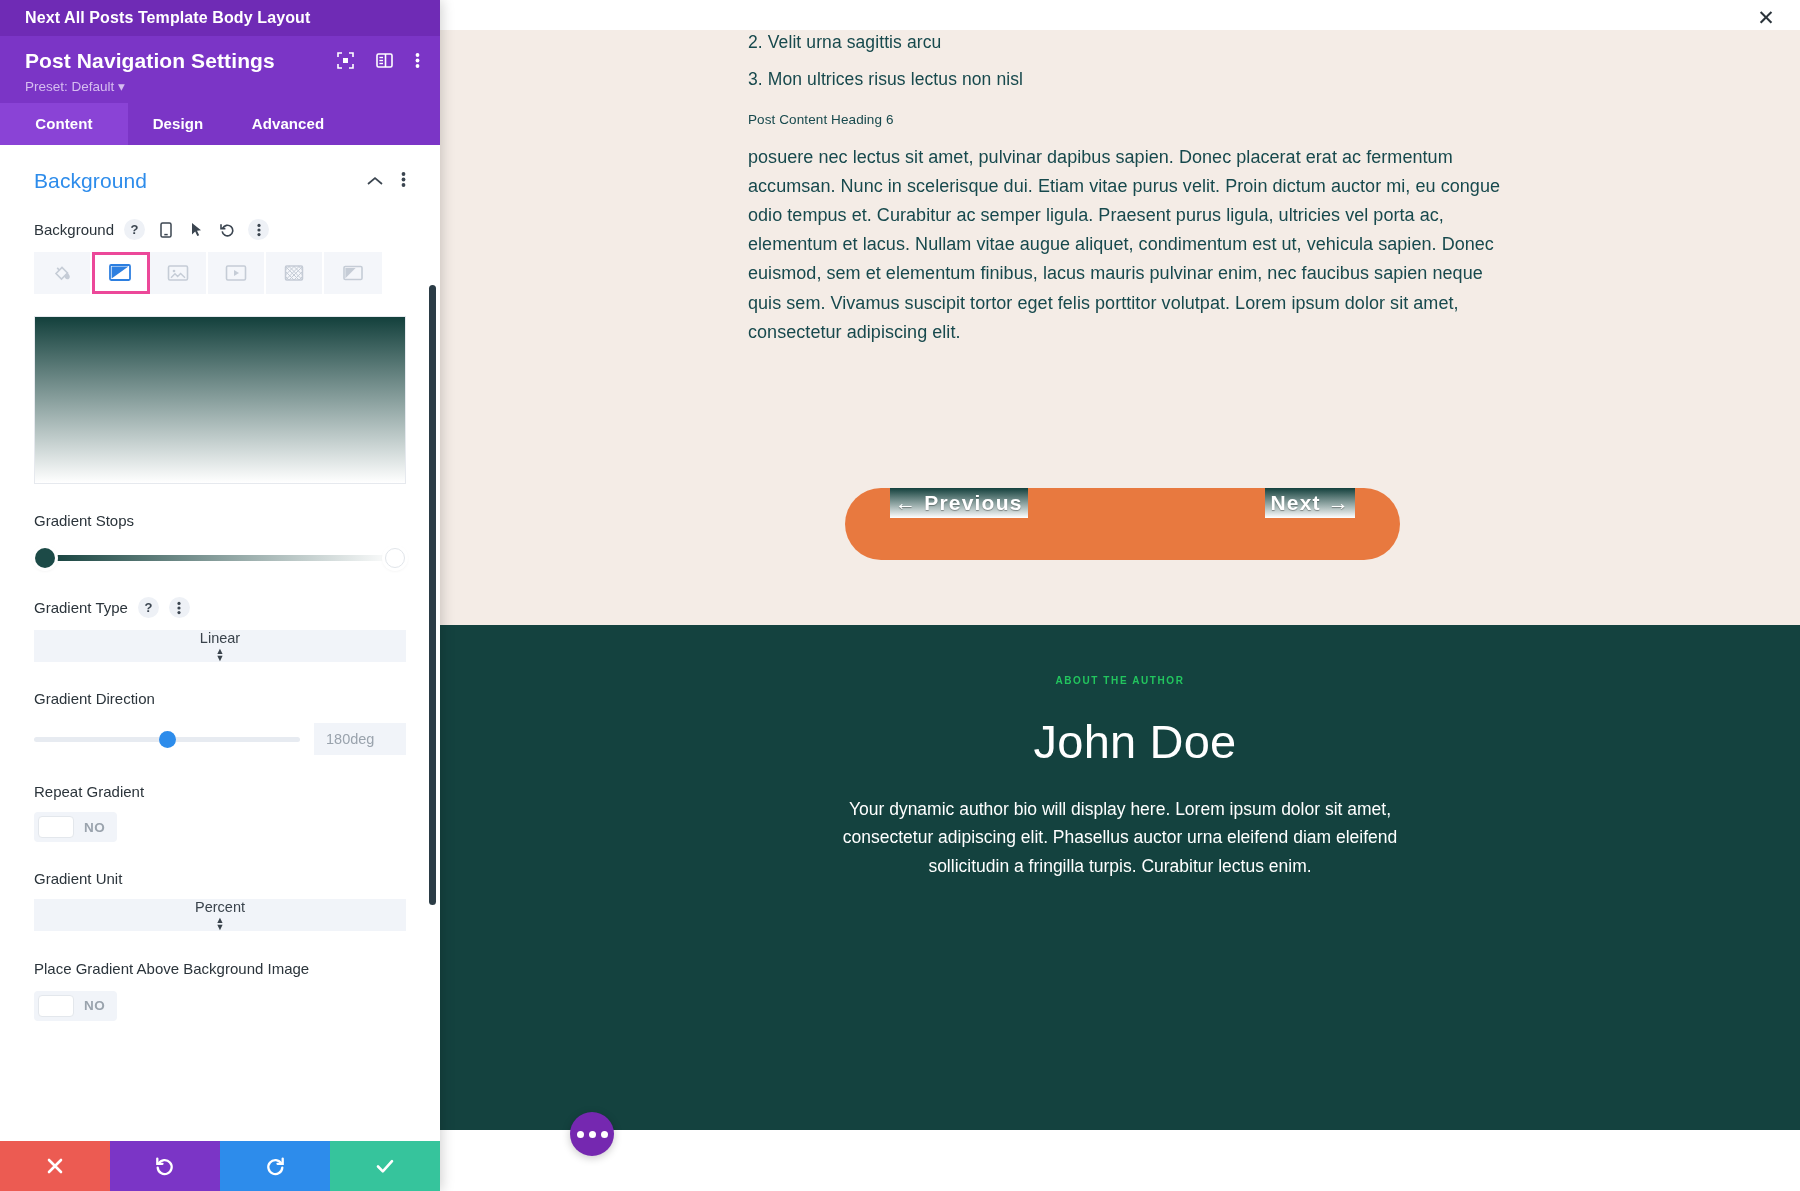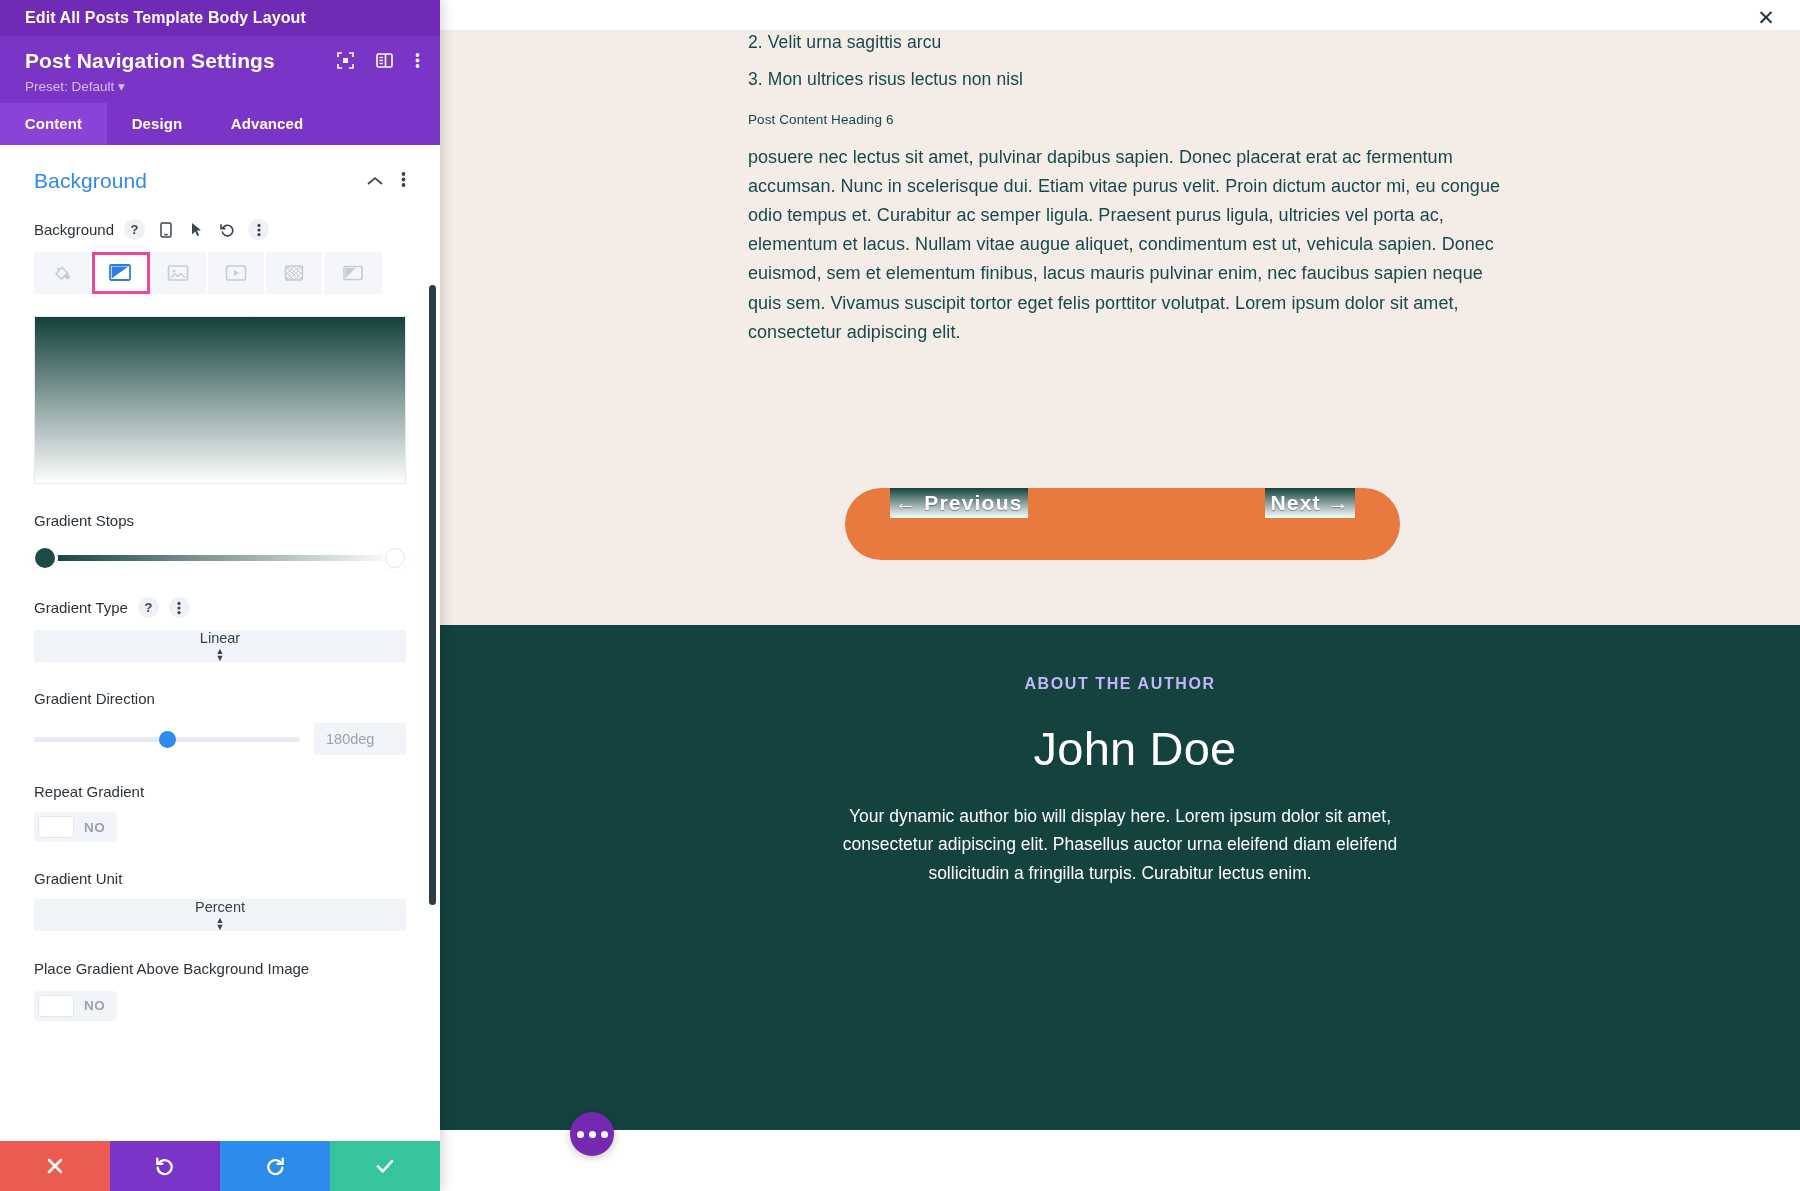--- a/index.html
+++ b/index.html
@@ -51,21 +51,21 @@
     display:inline-block; line-height:1.25;
   }
 
   
   .author {
     position: absolute; left: 440px; top: 625px; right: 0; bottom: 0;
     background: #14423f;
   }
   .author-inner { position:absolute; left:0; right:0; top: 50px; text-align:center; }
   .about-label {
-    color: #c4b5fd; font-size: 16px; font-weight: 700;
+    color: #22c55e; font-size: 10px; font-weight: 700;
     letter-spacing: 1.6px;
   }
   .author-name {
     color: #ffffff; font-size: 47px; font-weight: 400;
     margin-top: 28px; letter-spacing: .2px; padding-left: 30px;
   }
   .author-bio {
     color: #ffffff; font-size: 17.5px; line-height: 1.62;
     width: 620px; margin: 26px auto 0 auto;
   }
@@ -94,21 +94,21 @@
   .pheader h2 { color:#fff; font-size:21px; font-weight:700; letter-spacing:.1px; }
   .preset { color:#d6bdf0; font-size: 13.5px; margin-top: 5px; }
   .hdr-icons { position:absolute; right: 20px; top: 16px; display:flex; align-items:center; gap: 22px; }
   .hdr-icons span { color:#fff; display:flex; align-items:center; }
 
   .tabs { display:flex; background:#7b35c6; flex:none; }
   .tab {
     padding: 12px 0 13px 0; color:#fff; font-size:15px; font-weight:600;
     text-align:center; letter-spacing:.1px;
   }
-  .tab.t0 { width: 107px; background:#8a43d6; }
+  .tab.t0 { width: 128px; background:#8a43d6; }
   .tab.t1 { width: 100px; }
   .tab.t2 { width: 120px; }
 
   .pbody { flex:1; position:relative; overflow:hidden; background:#fff; }
   .scrollarea { position:absolute; inset:0; padding: 0 34px 0 34px; }
 
   .sect-head {
     display:flex; align-items:center; justify-content:space-between;
     padding: 24px 0 0 0;
   }
@@ -244,21 +244,21 @@
       <i></i>
       <i></i>
     </div>
   </div>
 
   <div class="close-x">✕</div>
 
   <div class="panel">
 
     <div class="titlebar">
-      <span>Edit All Posts Template Body Layout</span>
+      <span>Next All Posts Template Body Layout</span>
     </div>
 
     <div class="pheader">
       <h2>Post Navigation Settings</h2>
       <div class="preset">Preset: Default ▾</div>
       <div class="hdr-icons">
         <span>
           <svg width="17" height="17" viewBox="0 0 17 17" fill="none" stroke="#fff" stroke-width="1.6">
             <path d="M1 5V1h4M12 1h4v4M16 12v4h-4M5 16H1v-4"></path>
             <rect x="6" y="6" width="5" height="5" fill="#fff" stroke="none"></rect>

